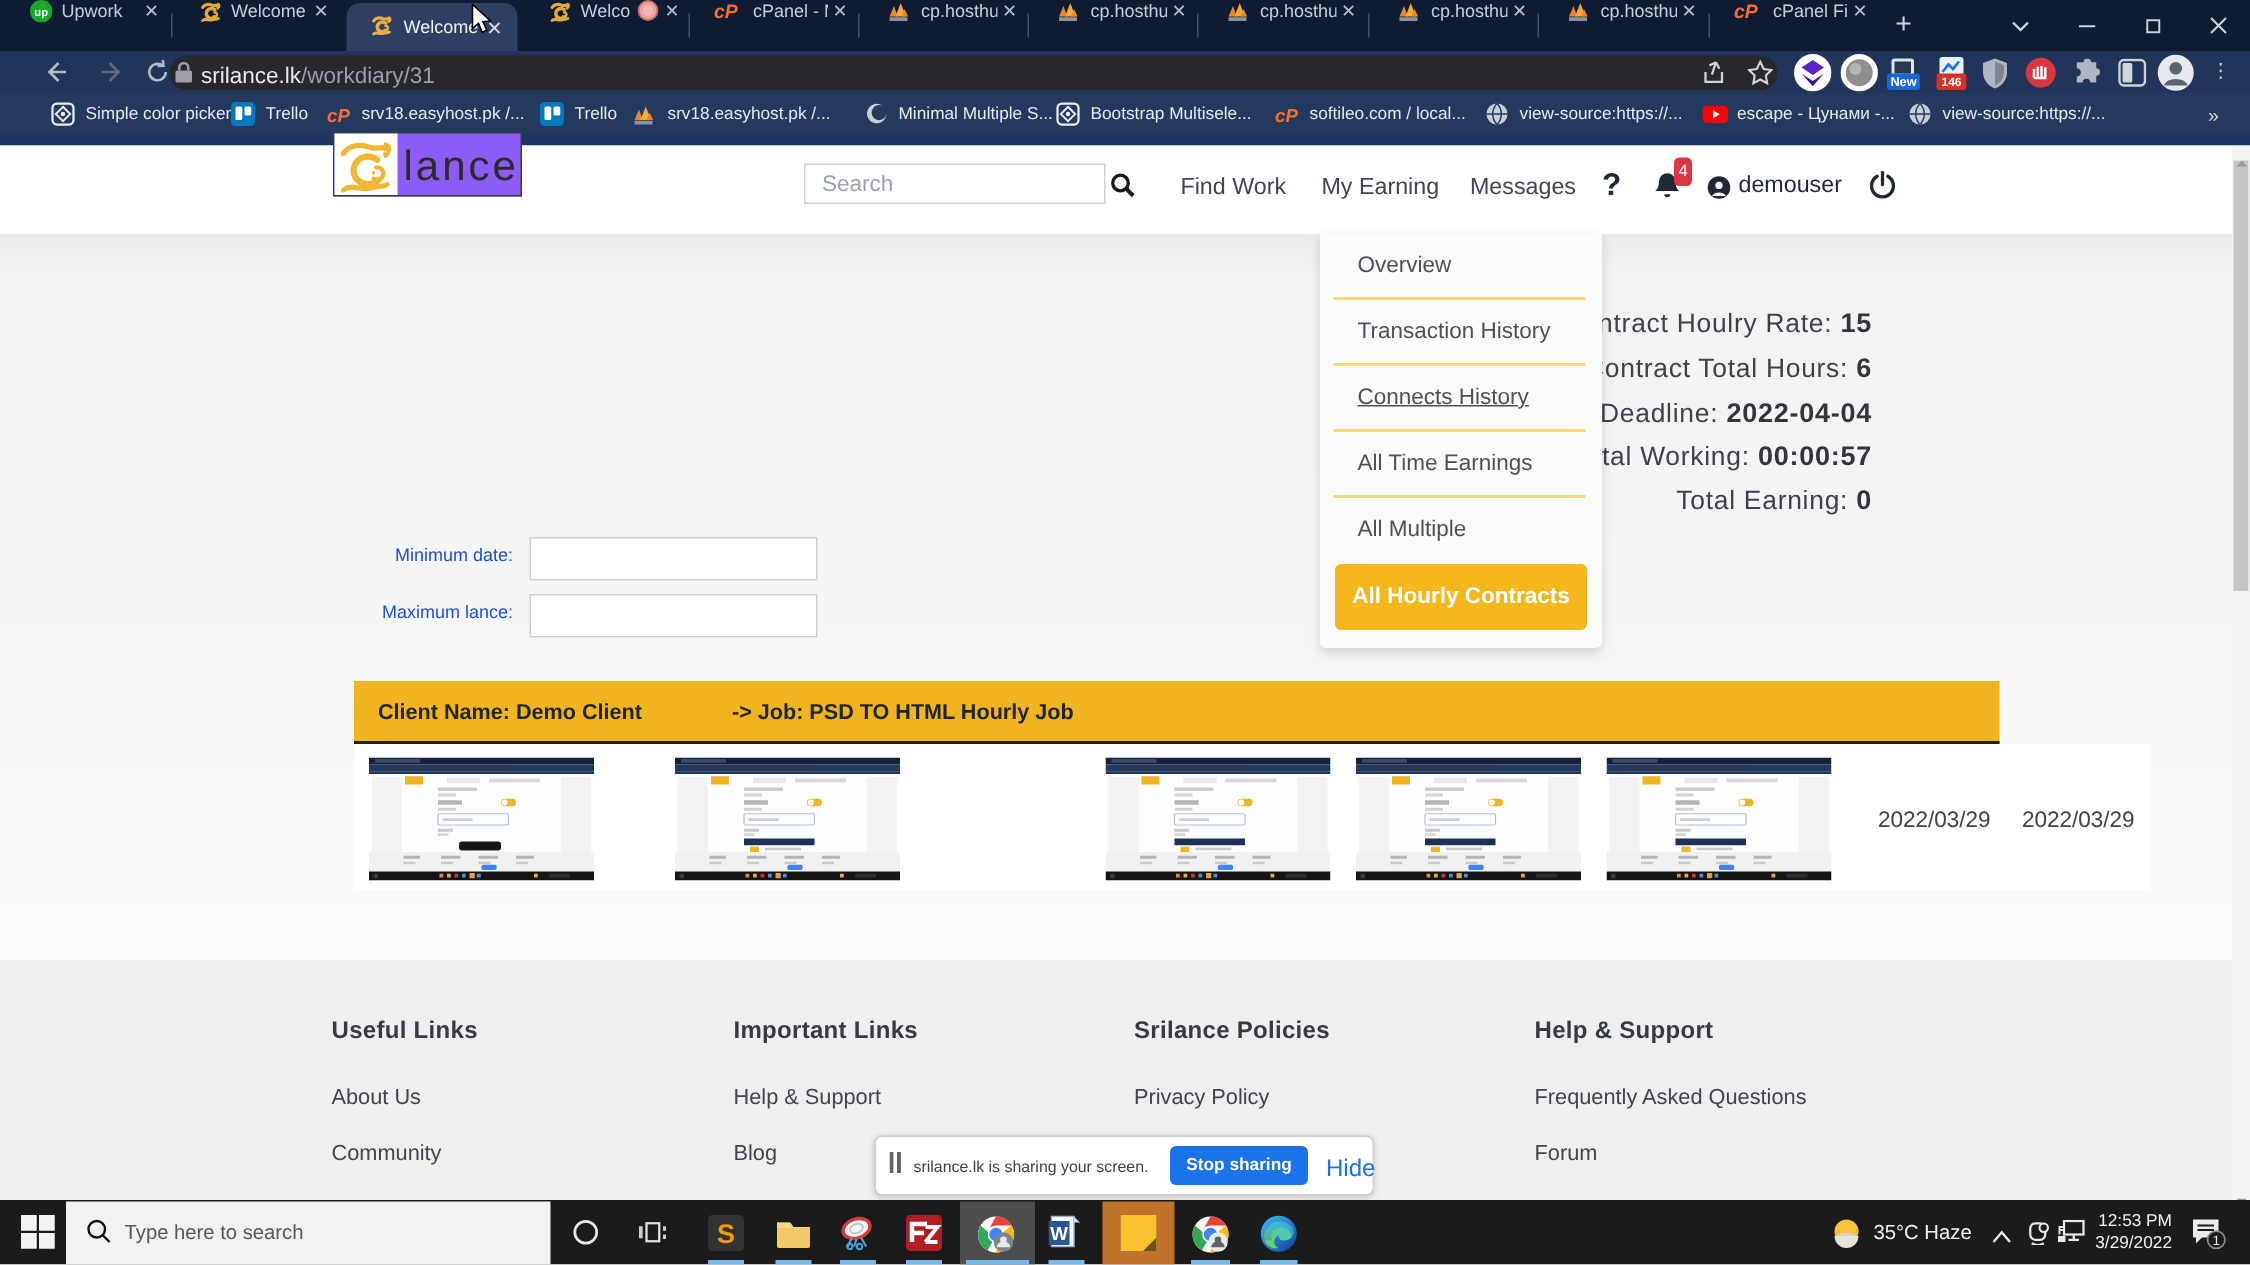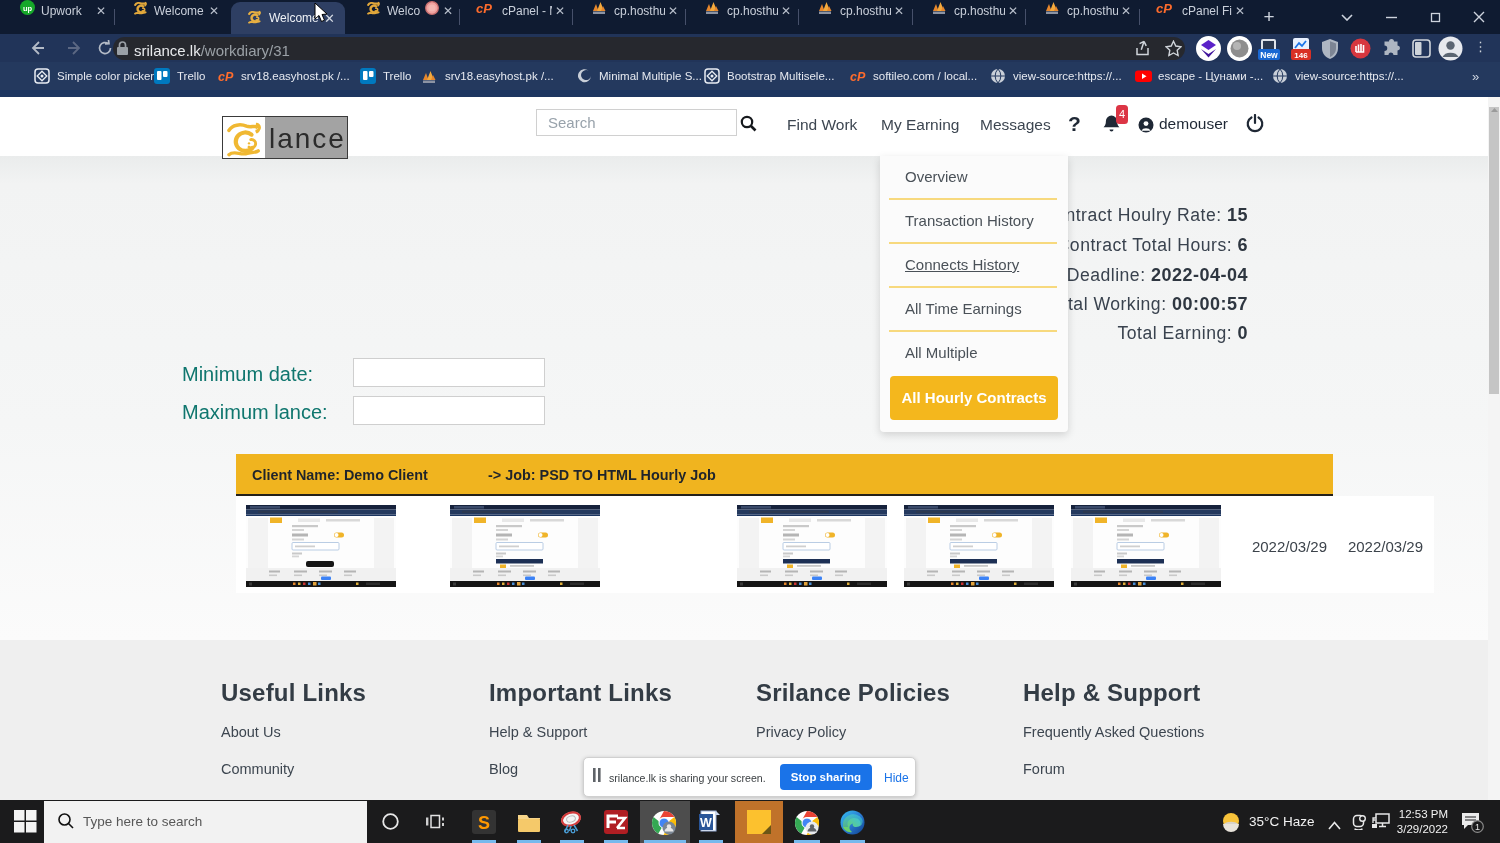--- a/index.html
+++ b/index.html
@@ -1,40 +1,40 @@
 <!DOCTYPE html>
 <html><head><meta charset="utf-8">
 <style>
   html,body{margin:0;padding:0;}
   body{width:1500px;height:843px;overflow:hidden;font-family:"Liberation Sans",sans-serif;position:relative;background:#fff;}
   .a{position:absolute;}
   #tabstrip{left:0;top:0;width:1500px;height:34px;background:#0f1b31;}
-  .tab{position:absolute;top:0;height:18px;display:flex;align-items:flex-end;color:#c9cfda;font-size:12px;width:113px;}
+  .tab{position:absolute;top:0;height:18px;display:flex;align-items:flex-start;color:#c9cfda;font-size:12px;width:113px;}
   .tab .tic{margin-left:17px;flex:none;}
   .tab .ttl{white-space:nowrap;overflow:hidden;margin-left:6px;flex:1;}
   .tab .x{color:#b9c0cc;font-size:12px;margin-left:3px;margin-right:10px;flex:none;}
   .tabsep{position:absolute;top:9px;width:1px;height:16px;background:#46506a;}
   .wbtn{position:absolute;top:0;height:30px;color:#cdd3dd;display:flex;align-items:center;justify-content:center;width:30px;font-size:14px;}
   #toolbar{left:0;top:34px;width:1500px;height:28px;background:#213459;}
   #omnibox{left:113px;top:37px;width:1072px;height:23px;background:#26282e;border-radius:12px;}
   #bookmarks{left:0;top:62px;width:1500px;height:28px;background:#24395e;}
   .bm{position:absolute;top:62px;height:28px;display:flex;align-items:center;color:#e6e9f0;font-size:11.5px;}
   .bm .bi{margin-right:7px;width:16px;height:16px;flex:none;position:relative;}
   #bluebar{left:0;top:90px;width:1500px;height:7px;background:#1c3560;}
   #content{left:0;top:156px;width:1488px;height:484px;background:linear-gradient(to bottom,#eaecec 0px,#f2f3f3 28px,#f5f6f6 55%,#fbfbfb 100%);}
   #pghead{left:0;top:97px;width:1488px;height:59px;background:#fff;}
   #footer{left:0;top:640px;width:1488px;height:160px;background:#efefef;}
   .nav{position:absolute;top:116px;font-size:15.5px;color:#3d4651;}
   .ddi{position:absolute;left:905px;font-size:15px;color:#4a5158;}
   .ddl{position:absolute;left:889px;width:168px;height:2px;background:#f7d97e;}
   .info{position:absolute;right:252px;width:600px;text-align:right;font-size:17.6px;letter-spacing:0.5px;color:#39424e;}
   .info b{font-size:18px;color:#2e3640;}
-  .fh{position:absolute;font-size:24px;font-weight:bold;color:#333c45;letter-spacing:0.2px;}
+  .fh{position:absolute;font-size:16px;font-weight:bold;color:#333c45;letter-spacing:0.2px;}
   .fl{position:absolute;font-size:14.5px;color:#3d4650;}
-  .lbl{position:absolute;width:160px;font-size:20px;color:#0f766e;}
+  .lbl{position:absolute;width:160px;text-align:right;font-size:12px;color:#1d4ed8;}
   .dinp{position:absolute;left:353px;width:190px;height:27px;background:#fff;border:1px solid #cfcfcf;}
   .thumb{position:absolute;top:505px;width:150px;height:82px;}
   .date{position:absolute;top:538px;font-size:15px;color:#3c434b;width:100px;text-align:right;}
   .tbico{position:absolute;top:810px;width:24px;height:24px;}
   .tbul{position:absolute;top:840px;height:3px;background:#76b9ed;}
 </style>
 </head><body>
 
 <div class="a" id="tabstrip"></div>
 <div class="tab" style="left:3px">
@@ -297,21 +297,21 @@
         <circle cx="8" cy="8" r="7" fill="#c9cfd8"></circle>
         <path d="M1,8 h14 M8,1 a10,10 0 0,1 0,14 M8,1 a10,10 0 0,0 0,14" stroke="#24395e" stroke-width="1" fill="none"></path>
       </svg></span>view-source:https://...</div>
 <div class="bm" style="left:1472px;color:#cfd6e2;font-size:13px;">»</div>
 
 <div class="a" id="bluebar"></div>
 <div class="a" id="content"></div>
 <div class="a" id="pghead"></div>
 <div class="a" id="footer"></div>
 
-<div class="a" style="left:222px;top:116px;width:124px;height:41px;border:1px solid #3a3a3a;background:#a3a3a3;">
+<div class="a" style="left:222px;top:88px;width:124px;height:41px;border:1px solid #3a3a3a;background:#8b5cf6;">
   <div class="a" style="left:0;top:0;width:42px;height:41px;background:#fff;"></div>
   <svg class="a" style="left:0;top:0" width="42" height="41" viewBox="0 0 50 49">
       <g stroke="#f0b832" fill="none" stroke-linecap="round">
         <path d="M7,16 C11,9 21,8 28,11 C33,13 38,10 40,12" stroke-width="4.2"></path>
         <path d="M40,16.5 a4,4 0 1,0 -0.5,-8 c4,1.5 5,6.5 1,9.5" stroke-width="3"></path>
         <path d="M34,21 a11.5,11 0 1,0 1,16" stroke-width="5"></path>
         <path d="M33,27 a5,5 0 1,1 -2,9" stroke-width="3.4"></path>
         <circle cx="31" cy="31.5" r="1.4" fill="#f0b832" stroke="none"></circle>
         <path d="M7,45 C13,39.5 21,46 29,43.5 C35,41.5 39,43 42,40.5" stroke-width="4"></path>
       </g>
@@ -466,21 +466,21 @@
       <path d="M0,0 L3.5,4 L7,0 Z" fill="#9a9a9a"></path>
     </svg></div>
 
 <div class="a" style="left:583px;top:757px;width:331px;height:38px;background:#fff;border:1px solid #d0d0d0;border-radius:5px;box-shadow:0 1px 4px rgba(0,0,0,.2);"></div>
 <div class="a" style="left:593px;top:768px;"><svg width="8" height="14">
       <rect width="2.6" height="14" fill="#5f6368"></rect>
       <rect x="5" width="2.6" height="14" fill="#5f6368"></rect>
     </svg></div>
 <div class="a" style="left:609px;top:772px;font-size:10.6px;color:#3c4043;">srilance.lk is sharing your screen.</div>
 <div class="a" style="left:780px;top:764px;width:92px;height:26px;background:#1a73e8;border-radius:4px;color:#fff;font-size:11.5px;font-weight:bold;text-align:center;line-height:26px;">Stop sharing</div>
-<div class="a" style="left:884px;top:771px;font-size:12px;color:#1a73e8;">Hide</div>
+<div class="a" style="left:884px;top:771px;font-size:16px;color:#1a73e8;">Hide</div>
 
 <div class="a" style="left:313px;top:2px;z-index:50"><svg width="20" height="22">
       <path d="M2,1 L2,17 L6,13.5 L8.5,19.5 L11.5,18.2 L9,12.5 L14,12 Z" fill="#fff" stroke="#000" stroke-width="1"></path>
     </svg></div>
 
 <div class="a" id="taskbar" style="left:0;top:800px;width:1500px;height:43px;background:#1b1b1c;"></div>
 <div class="a" style="left:14px;top:810px;"><svg width="23" height="23">
       <rect x="0" y="0" width="10.5" height="10.5" fill="#f3f3f3"></rect>
       <rect x="12" y="0" width="10.5" height="10.5" fill="#f3f3f3"></rect>
       <rect x="0" y="12" width="10.5" height="10.5" fill="#f3f3f3"></rect>

